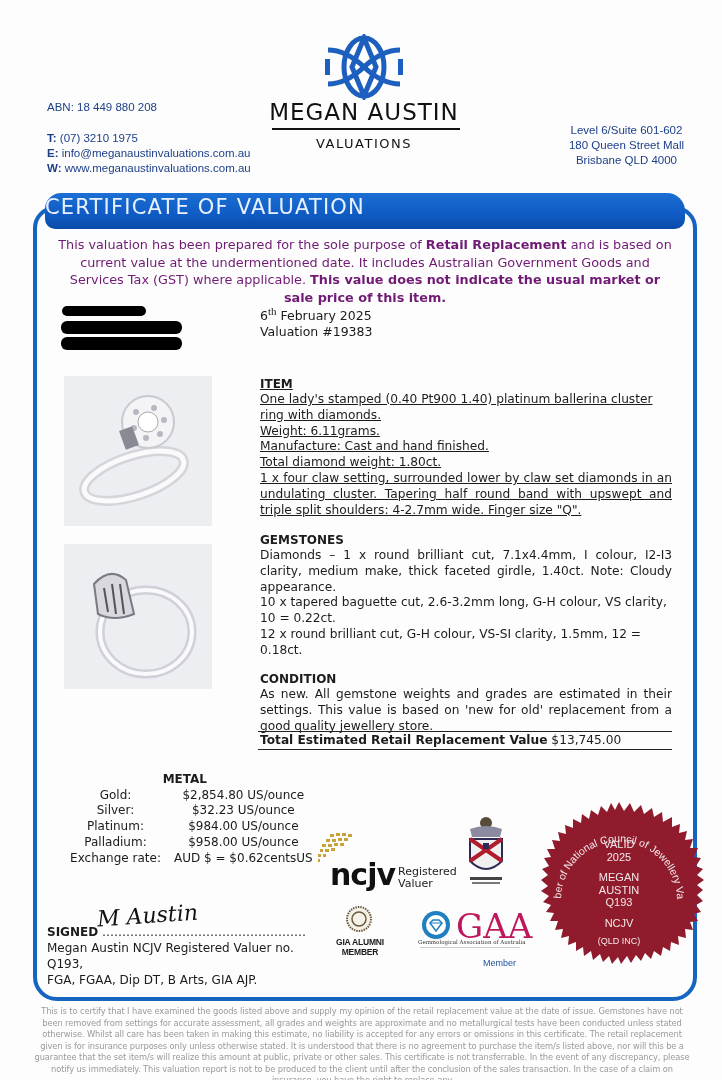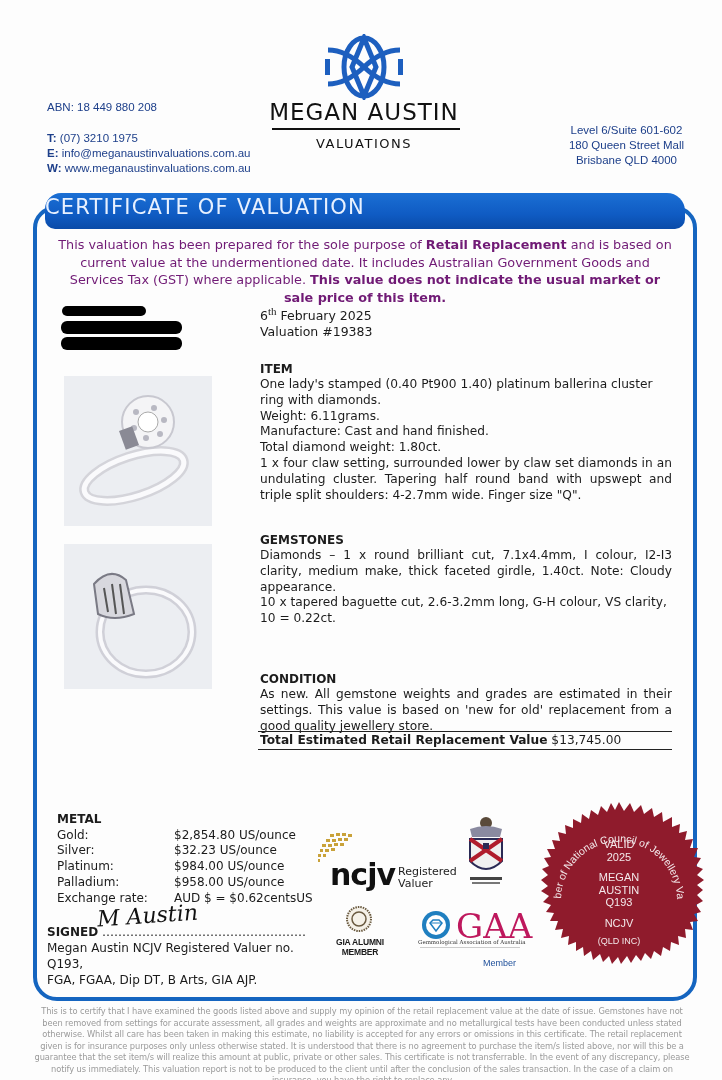--- a/index.html
+++ b/index.html
@@ -34,28 +34,28 @@
   .date-block sup { font-size: 11px; font-family: Liberation Serif, serif; }
 
   
   .photo { background: linear-gradient(135deg,#eaeaee 0%,#f5f5f8 50%,#e4e4e9 100%); }
   .photo1 { left: 64px; top: 376px; width: 148px; height: 150px; }
   .photo2 { left: 64px; top: 544px; width: 148px; height: 145px; }
 
   .section { left: 260px; width: 412px; font-size: 12.2px; line-height: 15.8px; color: #1c1c1c; }
   .section h4 { font-size: 12px; font-weight: bold; line-height: 15px; }
   .justify { text-align: justify; }
-  .item-sec { top: 362px; }
+  .item-sec { top: 377px; text-decoration: underline; }
   .gem-sec { top: 533px; }
   .cond-sec { top: 672px; }
   .total-line { left: 258px; top: 731px; width: 414px; border-top: 1px solid #222; border-bottom: 1px solid #222; font-size: 12.2px; padding: 1px 2px 1px; line-height: 15px; }
   .total-line b { font-weight: bold; }
 
   
-  .metal { left: 57px; top: 812px; font-size: 12px; line-height: 15.7px; }
+  .metal { left: 57px; top: 772px; font-size: 12px; line-height: 15.7px; text-align: center; }
   .metal h4 { font-size: 12px; font-weight: bold; }
   .metal table { border-collapse: collapse; }
   .metal td { padding: 0; font-size: 12px; line-height: 15.7px; margin-top: 20px; }
   .metal td.k { width: 117px; }
 
   .signed { left: 47px; top: 924px; font-size: 12px; line-height: 16px; width: 280px; }
   .signed .lbl { font-weight: bold; }
   .sig-script { left: 97px; top: 903px; font-family: "DejaVu Serif", serif; font-style: italic; font-size: 22px; color: #111; transform: rotate(-4deg); }
 
   
@@ -158,20 +158,21 @@
   <div>Weight: 6.11grams.</div>
   <div>Manufacture: Cast and hand finished.</div>
   <div>Total diamond weight: 1.80ct.</div>
   <div class="justify">1 x four claw setting, surrounded lower by claw set diamonds in an undulating cluster. Tapering half round band with upswept and triple split shoulders: 4-2.7mm wide. Finger size "Q".</div>
 </div>
 
 <div class="abs section gem-sec">
   <h4>GEMSTONES</h4>
   <div class="justify">Diamonds – 1 x round brilliant cut, 7.1x4.4mm, I colour, I2-I3 clarity, medium make, thick faceted girdle, 1.40ct. Note: Cloudy appearance.</div>
   <div>10 x tapered baguette cut, 2.6-3.2mm long, G-H colour, VS clarity, 10 = 0.22ct.</div>
+  <div>12 x round brilliant cut, G-H colour, VS-SI clarity, 1.5mm, 12 = 0.18ct.</div>
 </div>
 
 <div class="abs section cond-sec">
   <h4>CONDITION</h4>
   <div class="justify">As new. All gemstone weights and grades are estimated in their settings. This value is based on 'new for old' replacement from a good quality jewellery store.</div>
 </div>
 <div class="abs total-line">
   <b>Total Estimated Retail Replacement Value</b><span> $13,745.00</span>
 </div>
 

